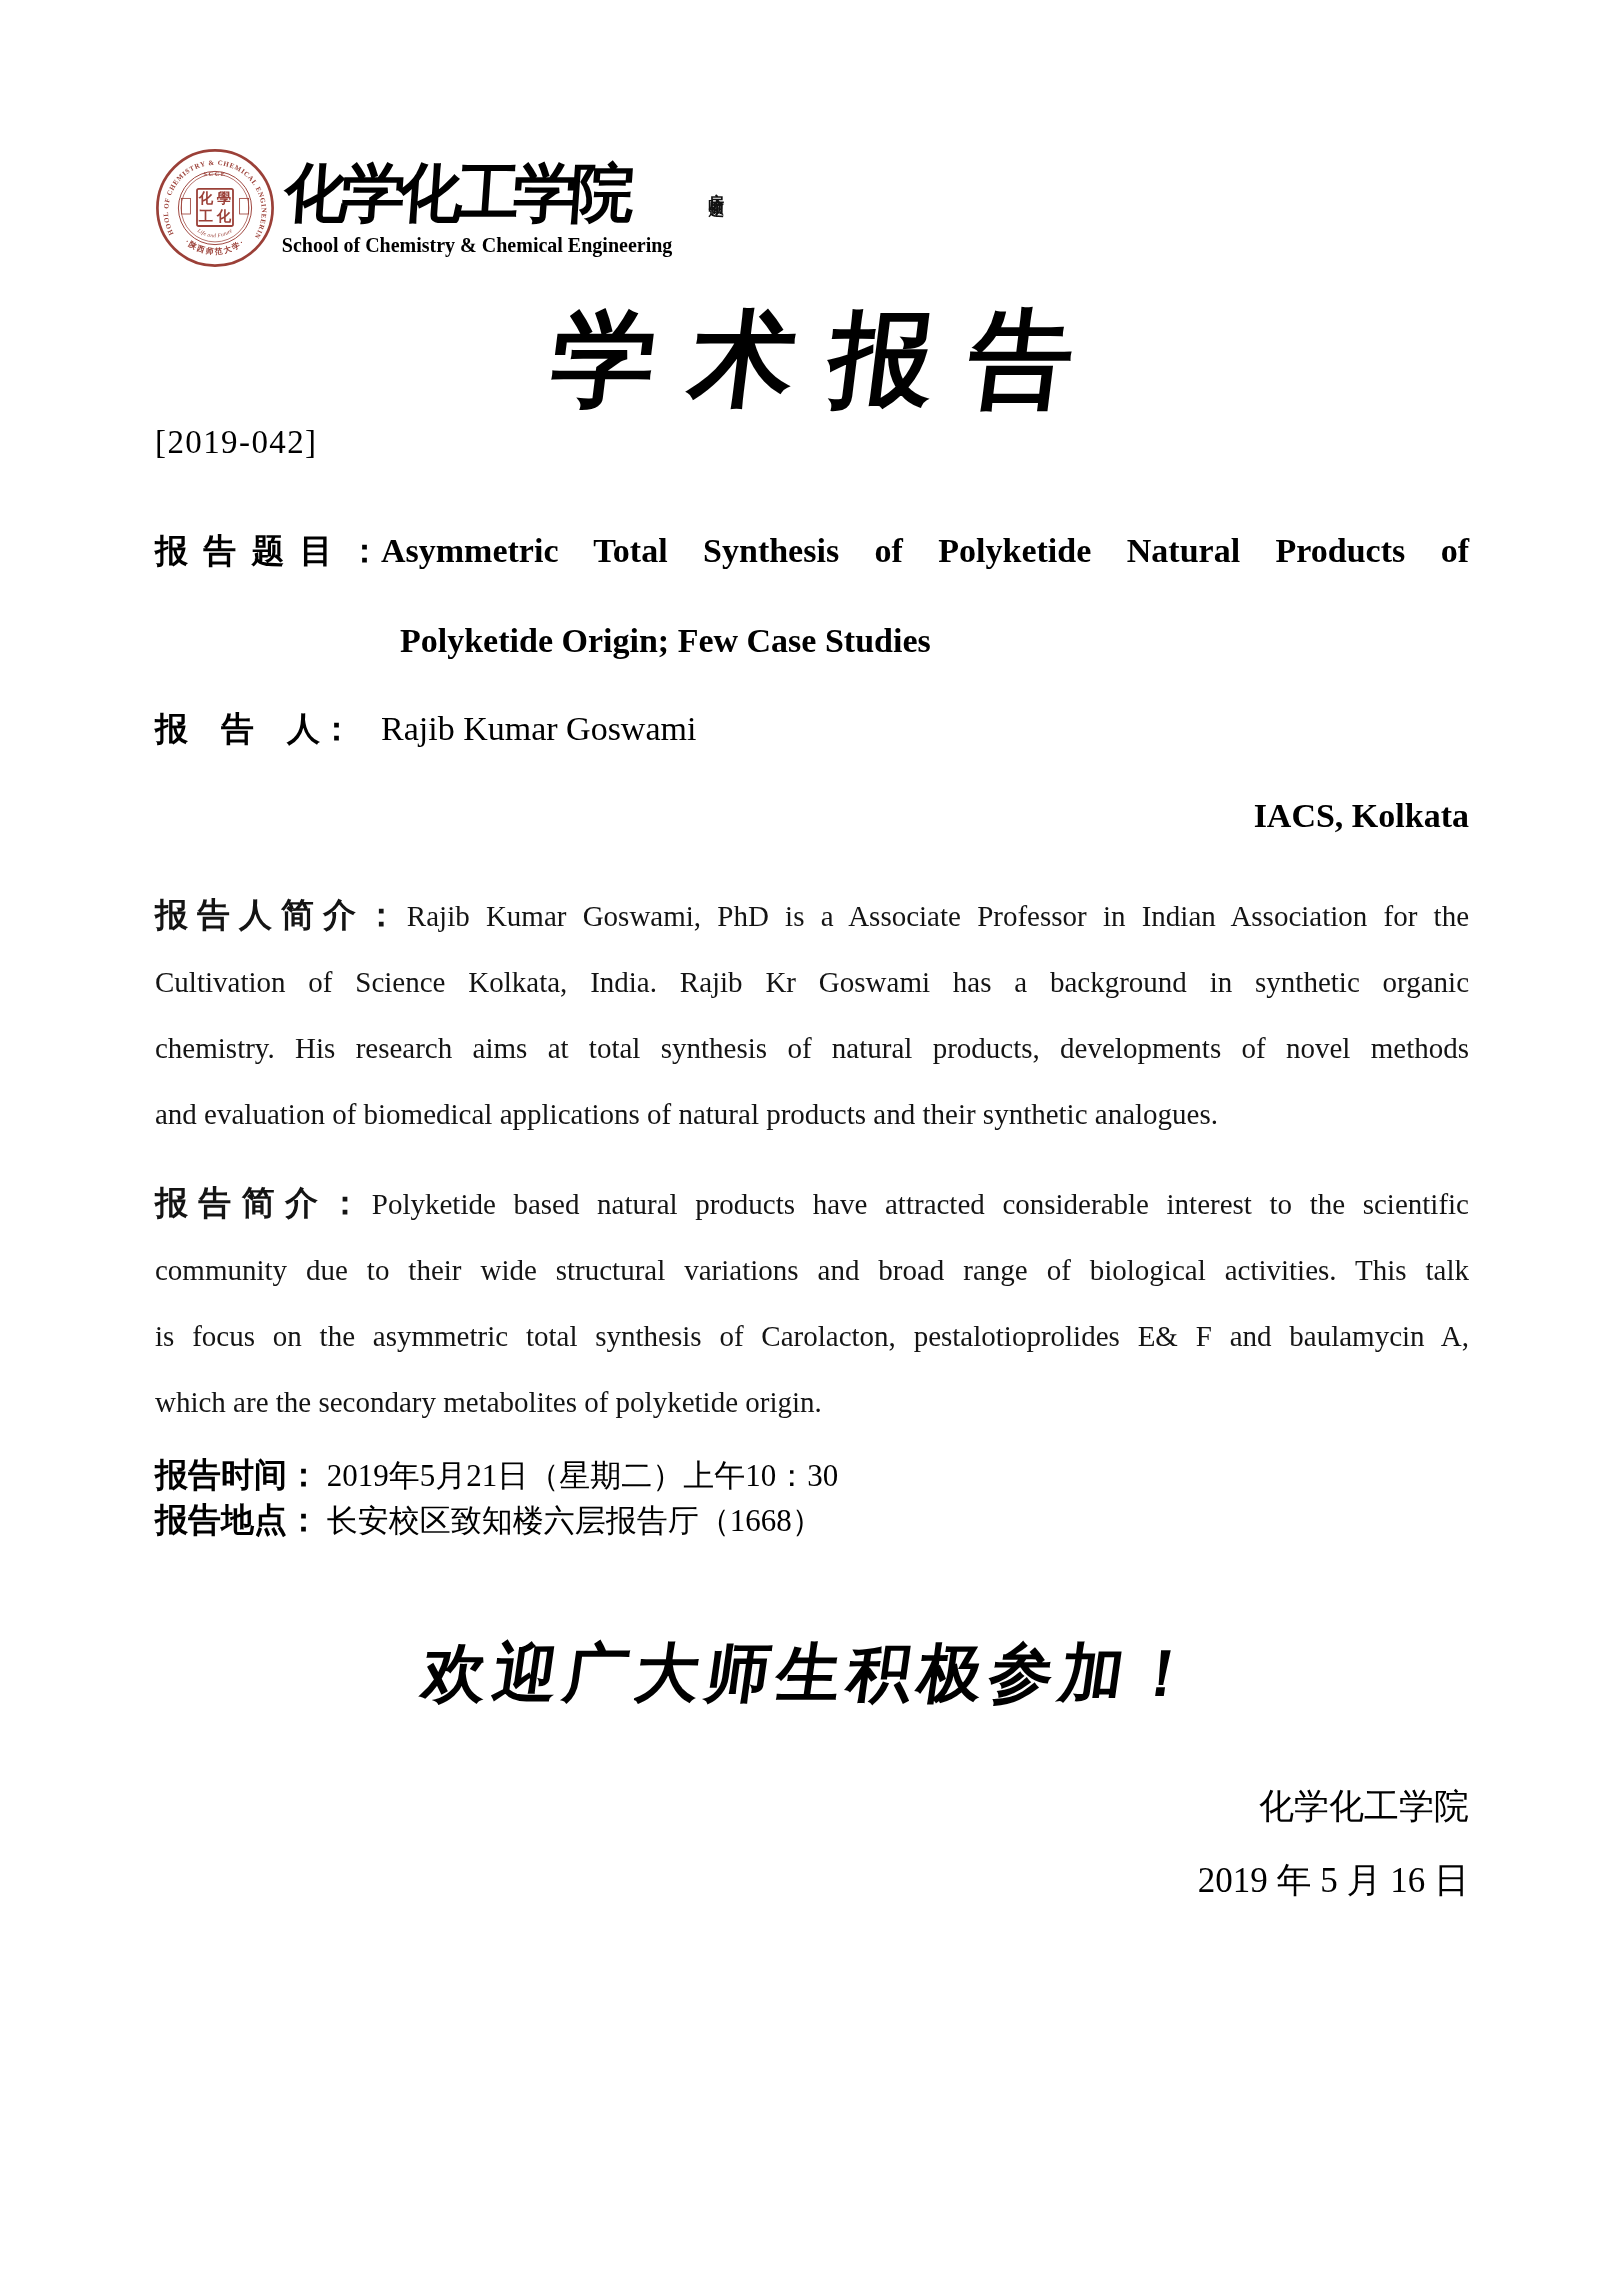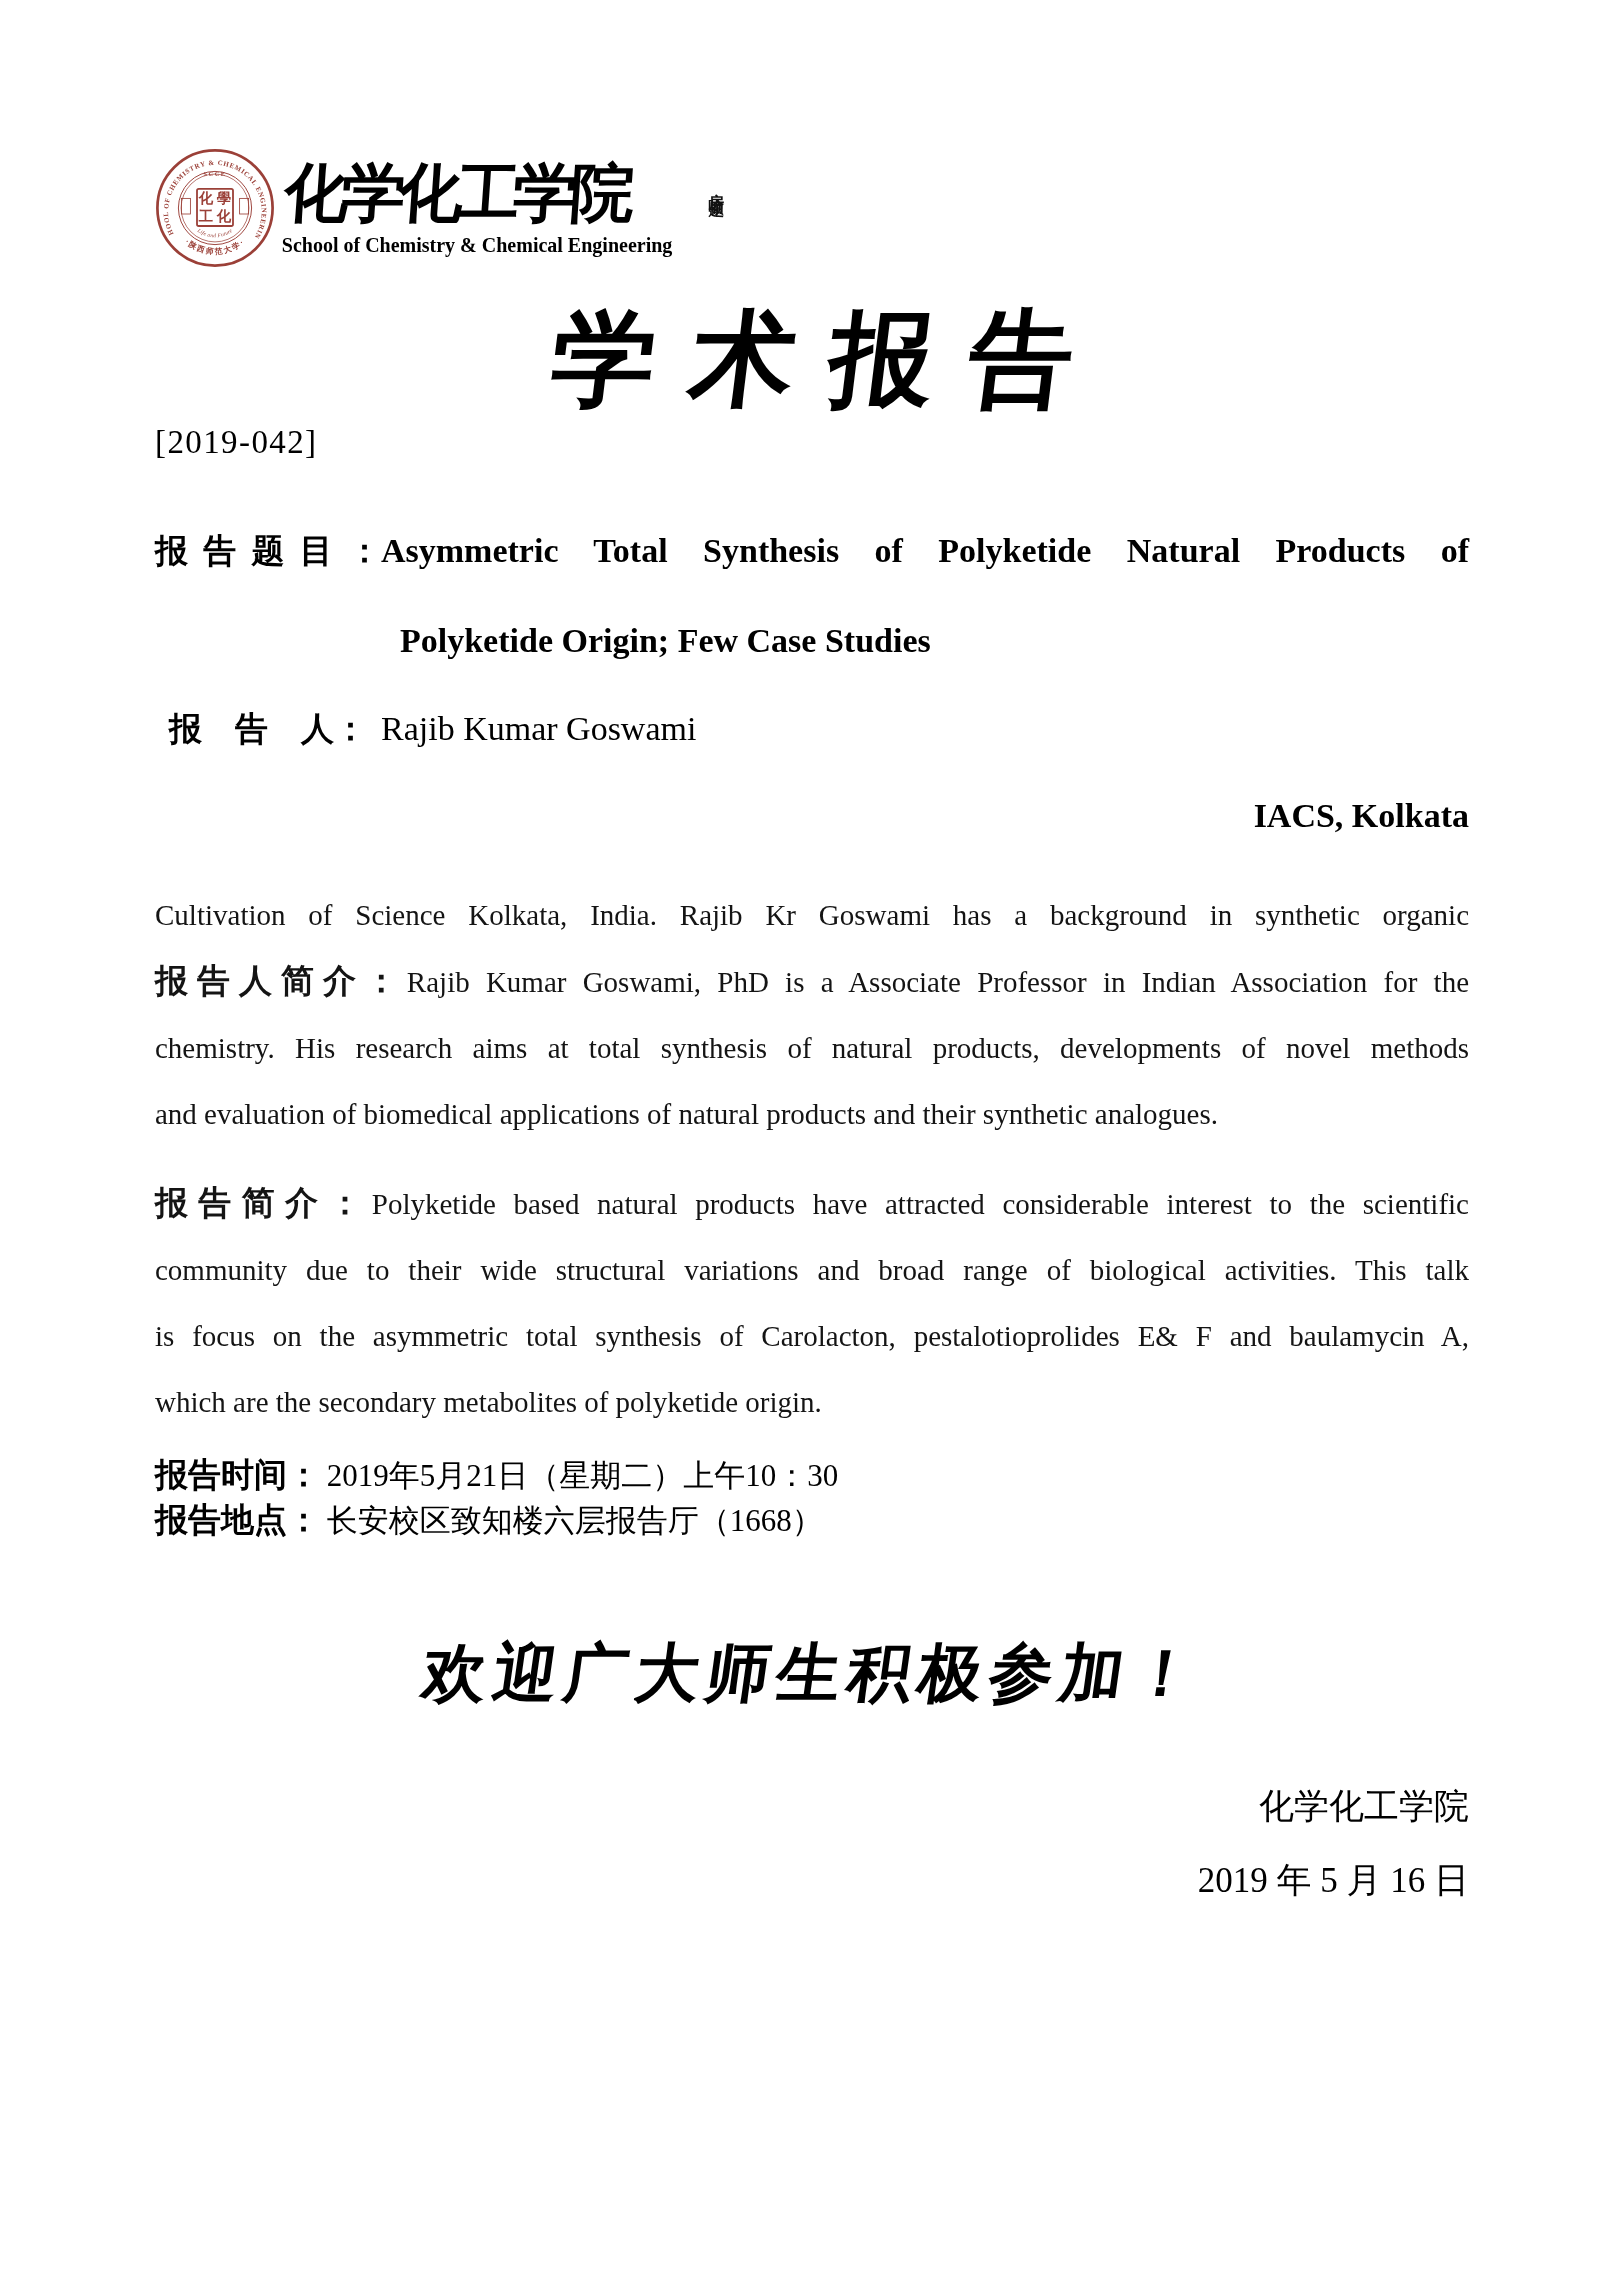--- a/index.html
+++ b/index.html
@@ -34,21 +34,21 @@
   .main-title { text-align:center; margin-top:24.5px; line-height:1.2; }
   .main-title .cal {
     display:inline-block; font-size:104px; font-weight:900;
     letter-spacing:35px; margin-right:-35px;
     transform:skewX(-7deg);
   }
   .report-no { text-align:left; font-size:33px; margin-top:2px; letter-spacing:1.4px; }
 
   
   .cn-label { font-weight:bold; font-size:33px; }
-  .lbl-col { display:inline-block; width:226px; font-weight:bold; font-size:33px; vertical-align:baseline;text-align:center; }
+  .lbl-col { display:inline-block; width:226px; font-weight:bold; font-size:33px; vertical-align:baseline; }
 
   .topic-line1 {
     margin-top:45px;
     font-size:34px; font-weight:bold;
     text-align:justify; text-align-last:justify;
     line-height:89px;
   }
   .topic-line2 { font-size:34px; font-weight:bold; padding-left:245px; line-height:89px; }
 
   .speaker-line { font-size:34px; line-height:87px; }
@@ -128,22 +128,22 @@
     </div>
     <div class="report-no">[2019-042]</div>
 
     <div class="topic-line1"><span class="lbl-col">报告题目：</span><span>Asymmetric Total Synthesis of Polyketide Natural Products of</span></div>
     <div class="topic-line2">Polyketide Origin; Few Case Studies</div>
 
     <div class="speaker-line"><span class="lbl-col">报　告　人：</span><span class="speaker-name">Rajib Kumar Goswami</span></div>
     <div class="speaker-affil">IACS, Kolkata</div>
 
     <div class="para">
+      <div class="line"><span class="cn-label">报告人简介：</span><span>Rajib Kumar Goswami, PhD is a Associate Professor in Indian Association for the</span></div>
       <div class="line">Cultivation of Science Kolkata, India. Rajib Kr Goswami has a background in synthetic organic</div>
-      <div class="line"><span class="cn-label">报告人简介：</span><span>Rajib Kumar Goswami, PhD is a Associate Professor in Indian Association for the</span></div>
       <div class="line">chemistry. His research aims at total synthesis of natural products, developments of novel methods</div>
       <div class="line last">and evaluation of biomedical applications of natural products and their synthetic analogues.</div>
     </div>
 
     <div class="para">
       <div class="line"><span class="cn-label">报告简介：</span><span>Polyketide based natural products have attracted considerable interest to the scientific</span></div>
       <div class="line">community due to their wide structural variations and broad range of biological activities. This talk</div>
       <div class="line">is focus on the asymmetric total synthesis of Carolacton, pestalotioprolides E&amp; F and baulamycin A,</div>
       <div class="line last">which are the secondary metabolites of polyketide origin.</div>
     </div>

